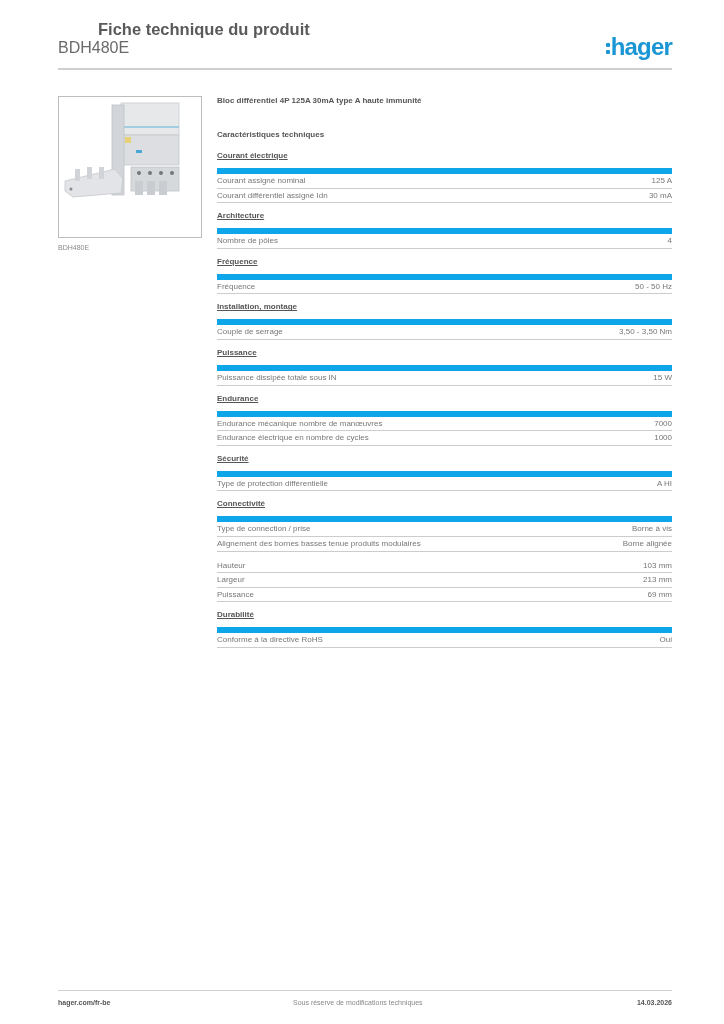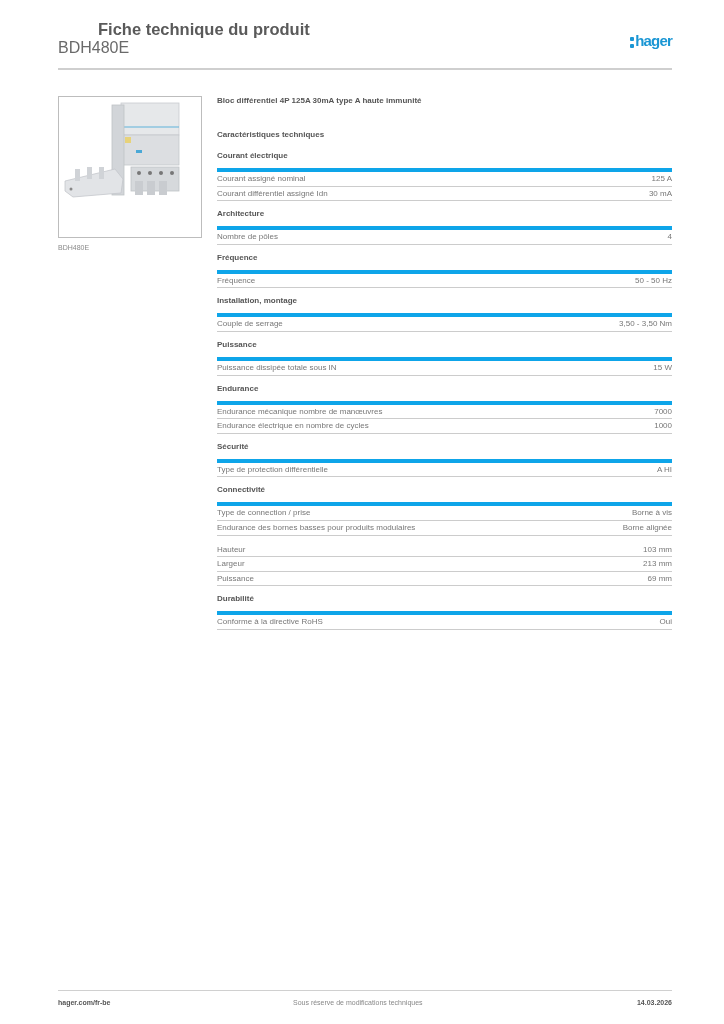--- a/index.html
+++ b/index.html
@@ -2,34 +2,34 @@
 <html><head>
   <meta charset="utf-8">
   <style>
     * { box-sizing: border-box; margin: 0; padding: 0; }
     html, body { width: 724px; height: 1024px; background: #ffffff; overflow: hidden; }
     body { position: relative; font-family: "Liberation Sans", sans-serif; color: #6b6b6b; }
 
     .header { position: absolute; left: 58px; top: 20px; width: 614px; height: 50px; }
     .header .title { font-size: 16.5px; font-weight: bold; color: #5a5a5a; line-height: 19px; margin-left: 40px; }
     .header .subtitle { font-size: 16px; color: #6a6a6a; line-height: 18px; }
-    .logo { position: absolute; right: 0; top: 10px; font-size: 15px; font-weight: bold; color: #1a96d4; letter-spacing: -0.8px; line-height: 22px; }
+    .logo { position: absolute; right: 0; top: 16px; font-size: 24px; font-weight: bold; color: #1a96d4; letter-spacing: -0.8px; line-height: 22px; }
     .logo .colon { display: inline-block; vertical-align: top; margin-top: 7px; margin-right: 1px; width: 4px; }
     .logo .colon i { display: block; width: 4px; height: 4px; background: #1a96d4; border-radius: 1px; margin-bottom: 3px; }
     .header-rule { position: absolute; left: 58px; top: 68px; width: 614px; height: 1.5px; background: #cfcfcf; }
 
     .image-box { position: absolute; left: 58px; top: 96px; width: 144px; height: 142px; border: 1px solid #bdbdbd; background: #fff; }
     .image-caption { position: absolute; left: 58px; top: 244px; font-size: 7px; color: #8a8a8a; }
 
     .content { position: absolute; left: 217px; top: 95px; width: 455px; }
     .product-name { font-size: 8px; font-weight: bold; color: #555; height: 14px; line-height: 12px; }
     .section-title { font-size: 8px; font-weight: bold; color: #555; margin-top: 20px; height: 14px; line-height: 12px; }
 
     .group { margin-top: 7px; }
-    .group-title { font-size: 8px; font-weight: bold; color: #555; line-height: 11px; height: 12px; border-bottom: 4px solid #0ea5e9; padding-bottom: 18px; }
+    .group-title { font-size: 8px; font-weight: bold; color: #555; line-height: 11px; height: 12px; border-bottom: 6px solid #0ea5e9; padding-bottom: 18px; text-decoration: underline; }
     .group-title.tall { height: 19px; padding-top: 0; line-height: 11px; }
     .row { display: flex; justify-content: space-between; font-size: 8px; color: #777; height: 14.6px; line-height: 14px; border-bottom: 1px solid #cccccc; }
     .row .v { text-align: left; }
 
     .footer-rule { position: absolute; left: 58px; top: 990px; width: 614px; height: 1px; background: #d0d0d0; }
     .footer { position: absolute; left: 58px; top: 999px; width: 614px; height: 12px; font-size: 7px; }
     .footer .left { position: absolute; left: 0; font-weight: bold; color: #555; }
     .footer .mid { position: absolute; left: 235px; color: #888; }
     .footer .right { position: absolute; right: 0; font-weight: bold; color: #555; }
   </style>
@@ -134,21 +134,21 @@
       </div>
       <div class="group">
       </div>
       <div class="group">
         <div class="group-title">Connectivité</div>
         <div class="row">
           <span class="l">Type de connection / prise</span>
           <span class="v">Borne à vis</span>
         </div>
         <div class="row">
-          <span class="l">Endurance des bornes basses pour produits modulaires</span>
+          <span class="l">Alignement des bornes basses tenue produits modulaires</span>
           <span class="v">Borne alignée</span>
         </div>
       </div>
       <div class="group">
         <div class="row">
           <span class="l">Hauteur</span>
           <span class="v">103 mm</span>
         </div>
         <div class="row">
           <span class="l">Largeur</span>

